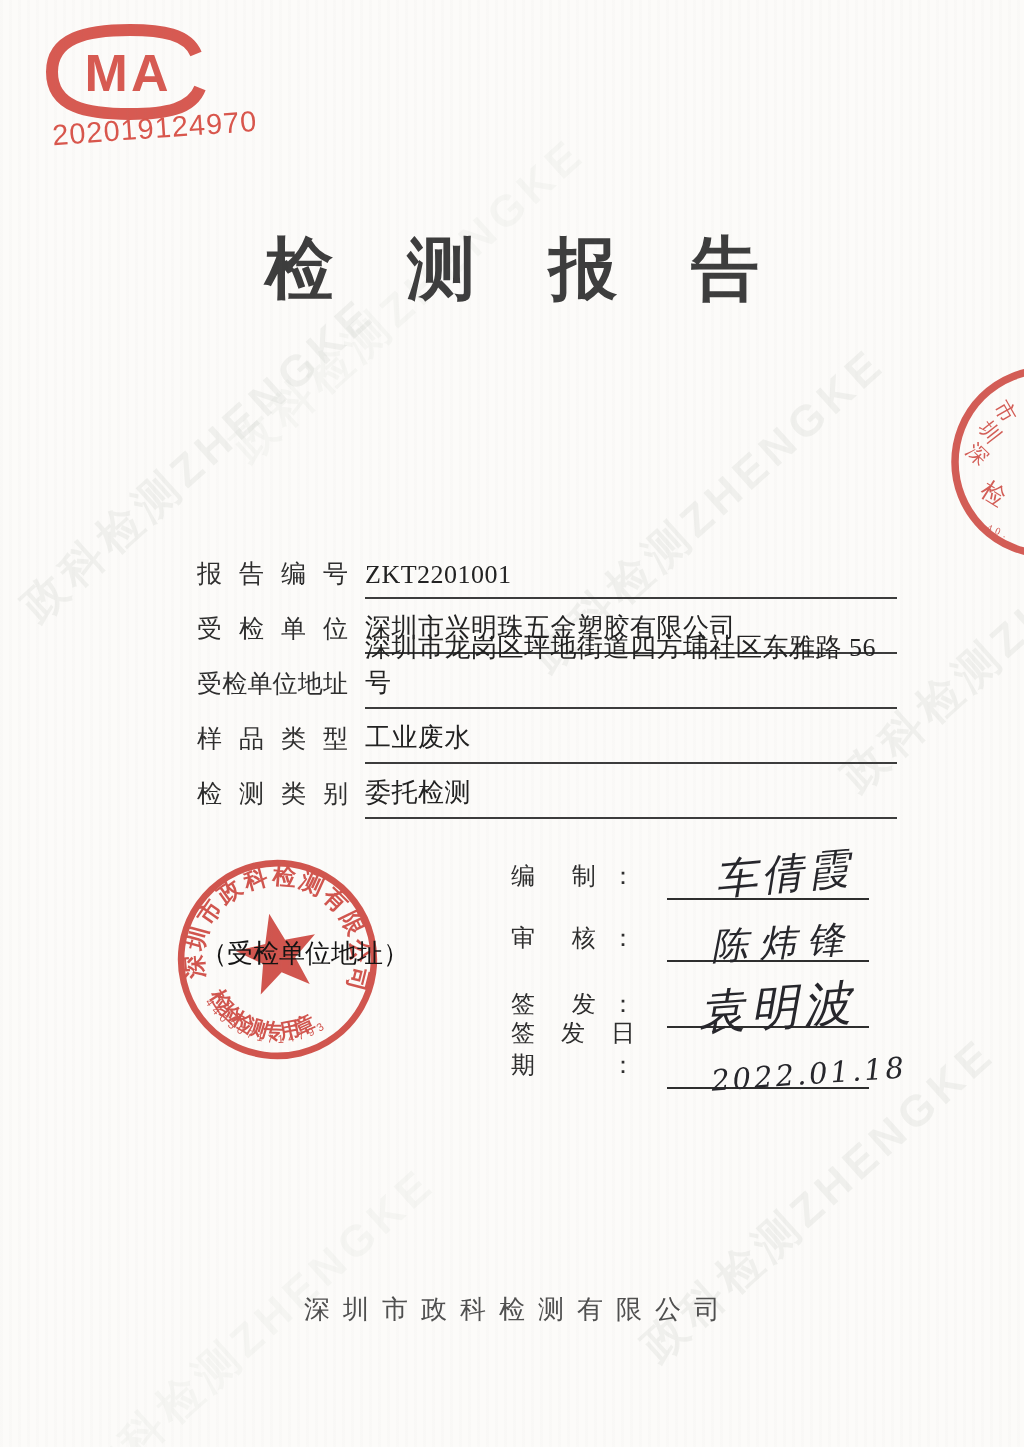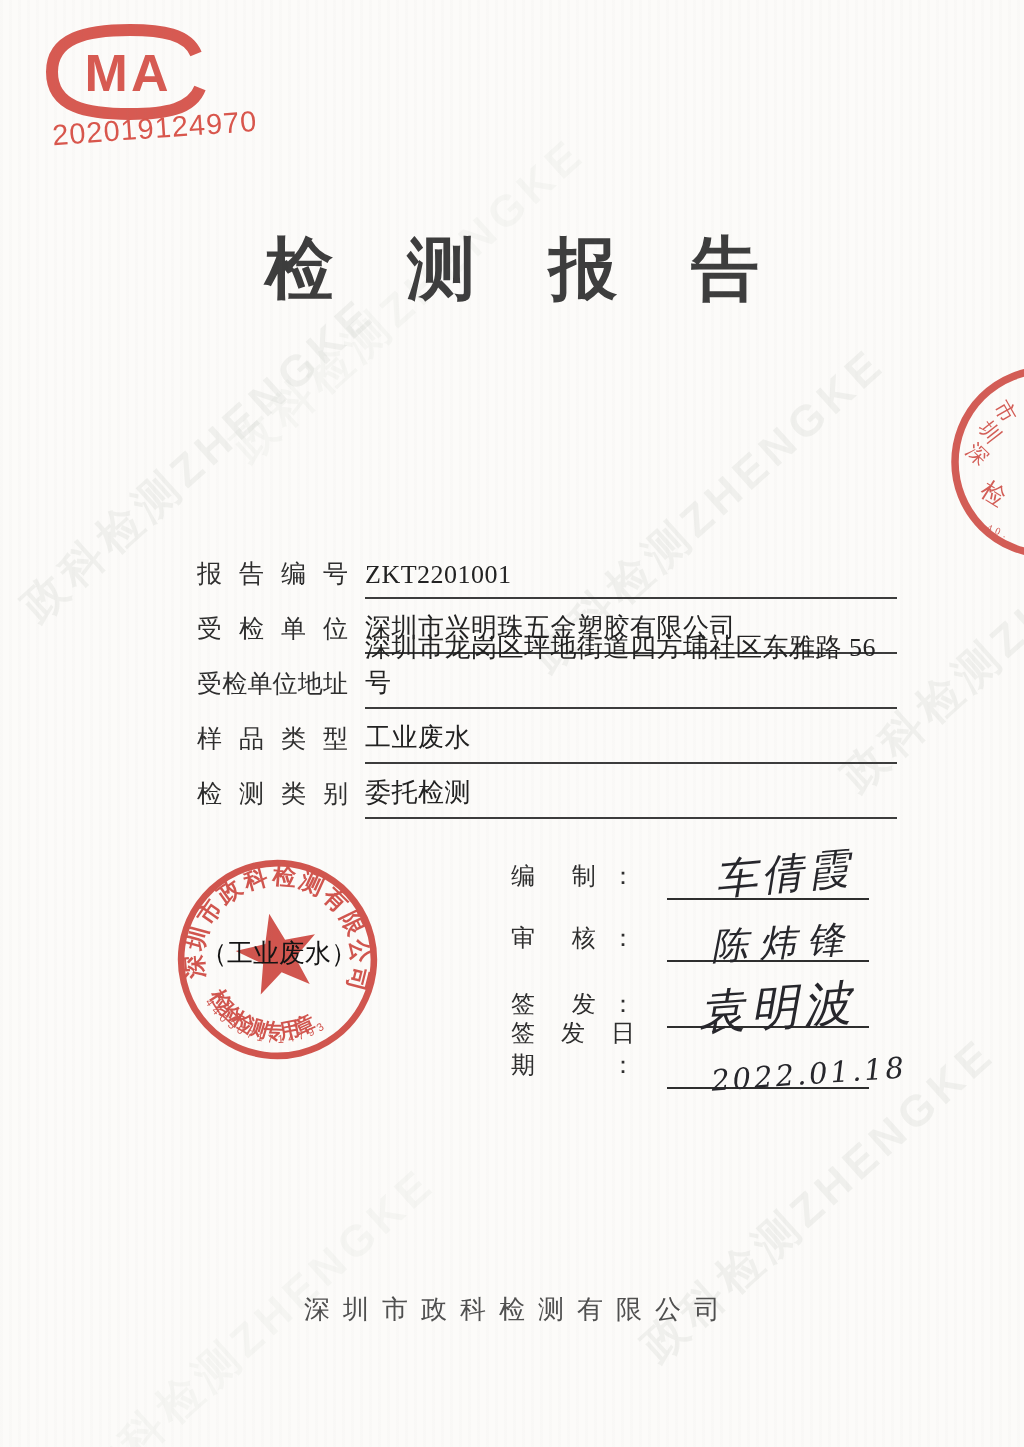--- a/index.html
+++ b/index.html
@@ -175,21 +175,21 @@
       </text>
       <polygon transform="translate(102 98) rotate(-20)" fill="#c9362e" points="0,-42 9.99,-13.75 39.94,-12.98 16.17,5.25 24.69,33.98 0,17 -24.69,33.98 -16.17,5.25 -39.94,-12.98 -9.99,-13.75"></polygon>
       <text font-size="20" font-weight="bold" fill="#c9362e" font-family="Liberation Serif, serif">
         <textPath href="#arcMid" startOffset="2" textLength="124">检验检测专用章</textPath>
       </text>
       <text font-size="11" fill="#c9362e" letter-spacing="3.5" font-family="Liberation Sans, sans-serif">
         <textPath href="#arcNum" startOffset="2" textLength="138">4403071714793</textPath>
       </text>
     </g>
   </svg>
-  <div class="stamp-note">（工业废水）</div>
+  <div class="stamp-note">（受检单位地址）</div>
 
   <div class="signoff">
     <div class="sig-row r1">
       <div class="sig-label">编 制：</div>
       <div class="sig-line">
         <span class="hand hw1">车倩霞</span>
       </div>
     </div>
     <div class="sig-row r2">
       <div class="sig-label">审 核：</div>

